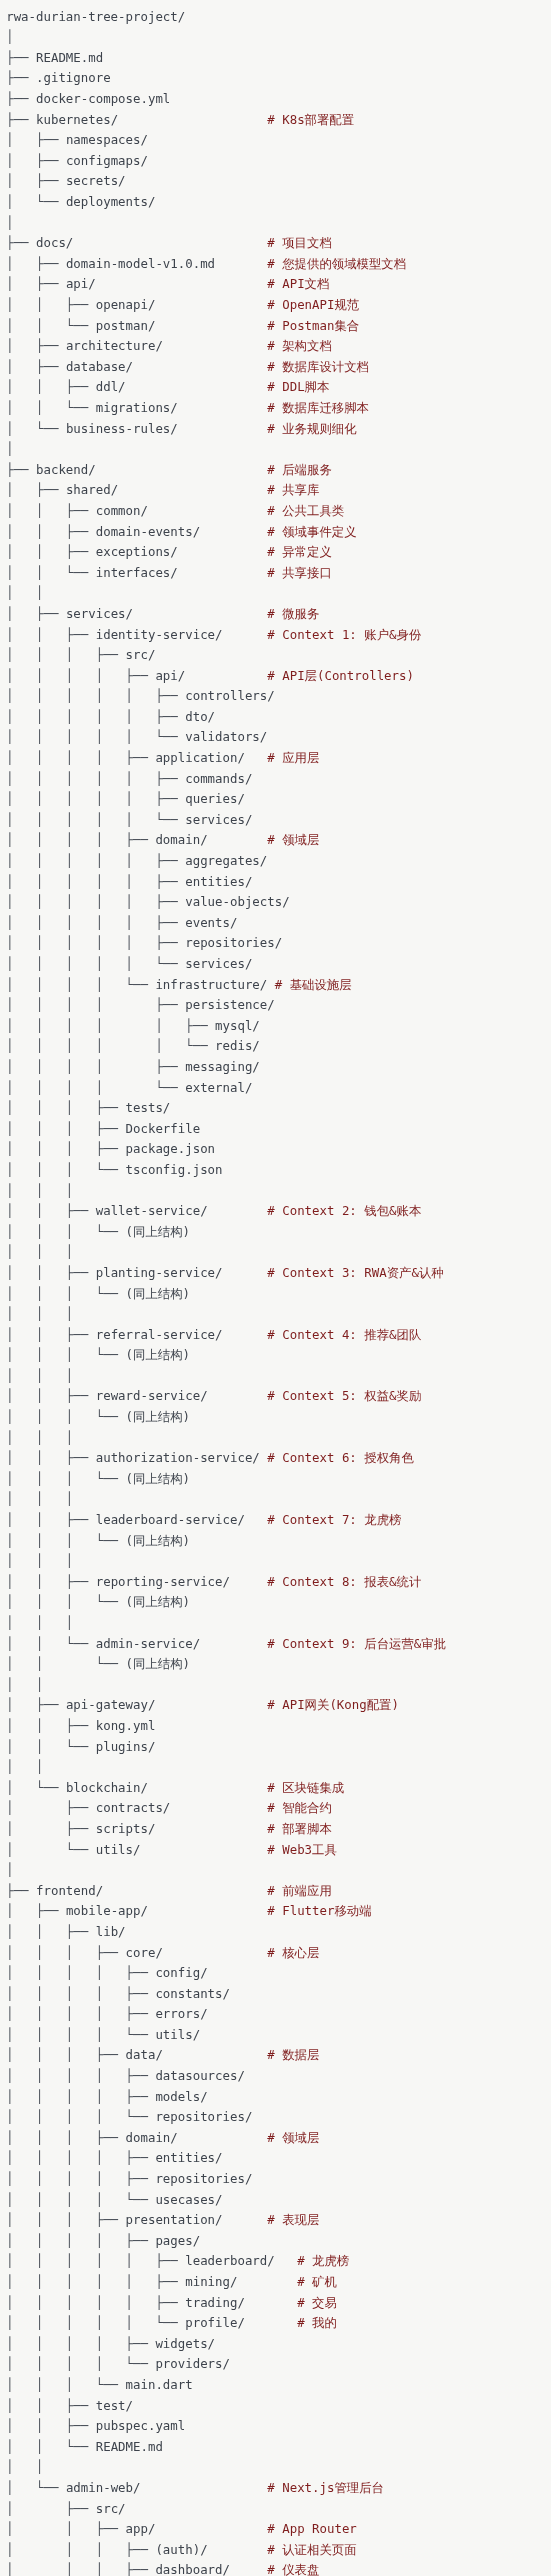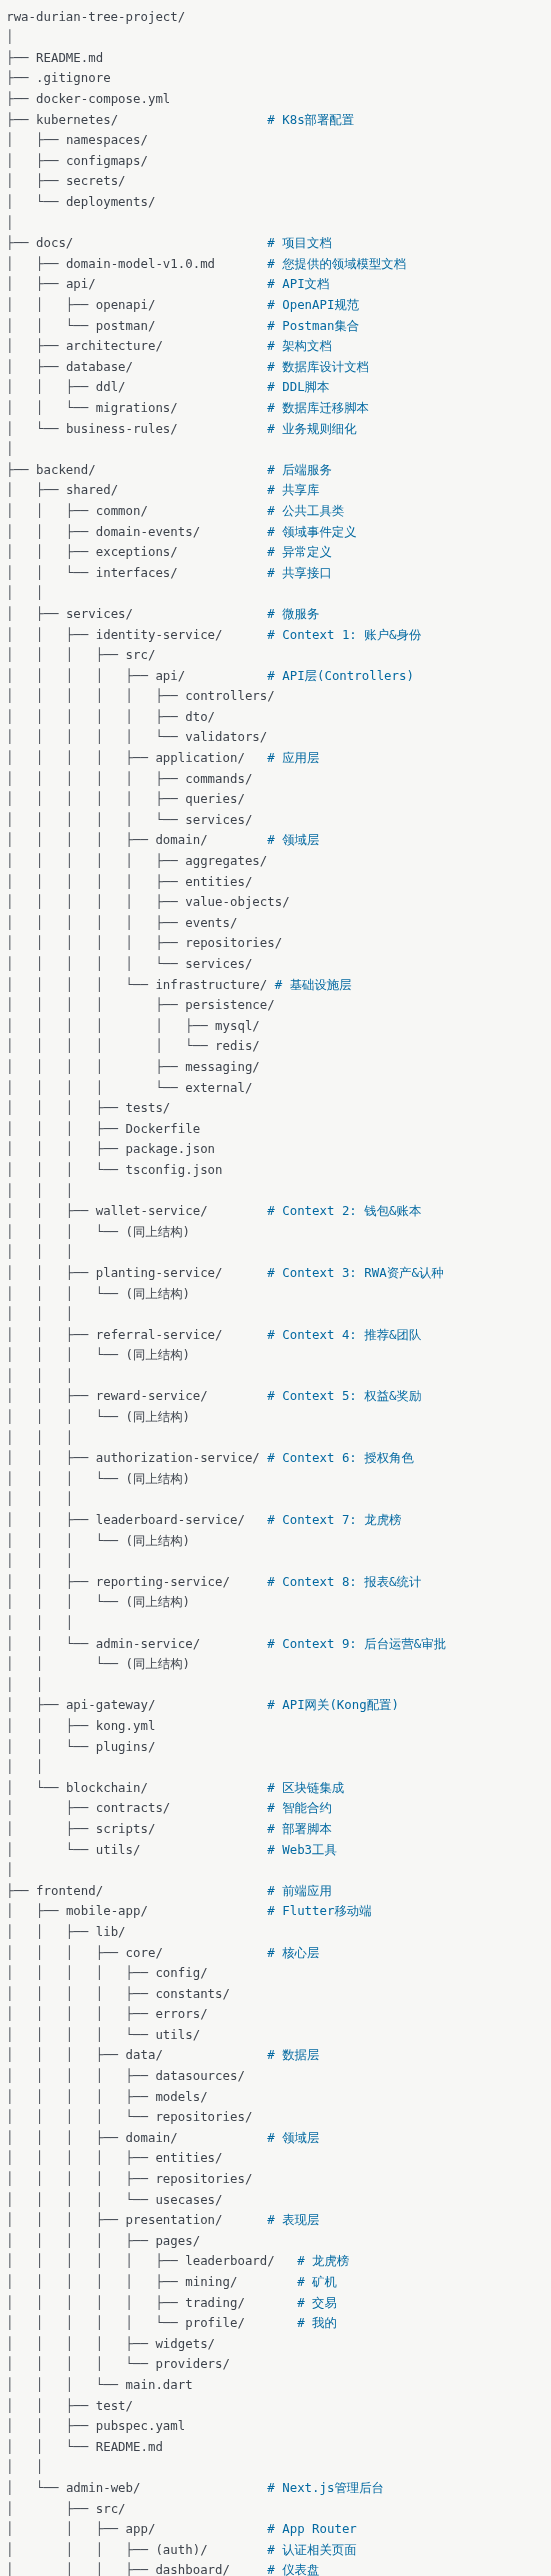--- a/index.html
+++ b/index.html
@@ -18,19 +18,19 @@
     color: #3d434c;
     white-space: pre;
     overflow: hidden;
   }
   .tree-row {
     height: 20.6px;
     white-space: pre;
   }
   .tree-prefix { color: #464c55; }
   .entry-name { color: #3d434c; }
-  .entry-comment { color: #0369a1; }
+  .entry-comment { color: #7f1d1d; }
 </style>
 </head>
 <body>
 
 <div class="tree"><div class="tree-row"><span class="tree-prefix"></span><span class="entry-name">rwa-durian-tree-project/</span></div><div class="tree-row"><span class="tree-prefix">│</span></div><div class="tree-row"><span class="tree-prefix">├── </span><span class="entry-name">README.md</span></div><div class="tree-row"><span class="tree-prefix">├── </span><span class="entry-name">.gitignore</span></div><div class="tree-row"><span class="tree-prefix">├── </span><span class="entry-name">docker-compose.yml</span></div><div class="tree-row"><span class="tree-prefix">├── </span><span class="entry-name">kubernetes/</span><span class="entry-comment">                    # K8s部署配置</span></div><div class="tree-row"><span class="tree-prefix">│   ├── </span><span class="entry-name">namespaces/</span></div><div class="tree-row"><span class="tree-prefix">│   ├── </span><span class="entry-name">configmaps/</span></div><div class="tree-row"><span class="tree-prefix">│   ├── </span><span class="entry-name">secrets/</span></div><div class="tree-row"><span class="tree-prefix">│   └── </span><span class="entry-name">deployments/</span></div><div class="tree-row"><span class="tree-prefix">│</span></div><div class="tree-row"><span class="tree-prefix">├── </span><span class="entry-name">docs/</span><span class="entry-comment">                          # 项目文档</span></div><div class="tree-row"><span class="tree-prefix">│   ├── </span><span class="entry-name">domain-model-v1.0.md</span><span class="entry-comment">       # 您提供的领域模型文档</span></div><div class="tree-row"><span class="tree-prefix">│   ├── </span><span class="entry-name">api/</span><span class="entry-comment">                       # API文档</span></div><div class="tree-row"><span class="tree-prefix">│   │   ├── </span><span class="entry-name">openapi/</span><span class="entry-comment">               # OpenAPI规范</span></div><div class="tree-row"><span class="tree-prefix">│   │   └── </span><span class="entry-name">postman/</span><span class="entry-comment">               # Postman集合</span></div><div class="tree-row"><span class="tree-prefix">│   ├── </span><span class="entry-name">architecture/</span><span class="entry-comment">              # 架构文档</span></div><div class="tree-row"><span class="tree-prefix">│   ├── </span><span class="entry-name">database/</span><span class="entry-comment">                  # 数据库设计文档</span></div><div class="tree-row"><span class="tree-prefix">│   │   ├── </span><span class="entry-name">ddl/</span><span class="entry-comment">                   # DDL脚本</span></div><div class="tree-row"><span class="tree-prefix">│   │   └── </span><span class="entry-name">migrations/</span><span class="entry-comment">            # 数据库迁移脚本</span></div><div class="tree-row"><span class="tree-prefix">│   └── </span><span class="entry-name">business-rules/</span><span class="entry-comment">            # 业务规则细化</span></div><div class="tree-row"><span class="tree-prefix">│</span></div><div class="tree-row"><span class="tree-prefix">├── </span><span class="entry-name">backend/</span><span class="entry-comment">                       # 后端服务</span></div><div class="tree-row"><span class="tree-prefix">│   ├── </span><span class="entry-name">shared/</span><span class="entry-comment">                    # 共享库</span></div><div class="tree-row"><span class="tree-prefix">│   │   ├── </span><span class="entry-name">common/</span><span class="entry-comment">                # 公共工具类</span></div><div class="tree-row"><span class="tree-prefix">│   │   ├── </span><span class="entry-name">domain-events/</span><span class="entry-comment">         # 领域事件定义</span></div><div class="tree-row"><span class="tree-prefix">│   │   ├── </span><span class="entry-name">exceptions/</span><span class="entry-comment">            # 异常定义</span></div><div class="tree-row"><span class="tree-prefix">│   │   └── </span><span class="entry-name">interfaces/</span><span class="entry-comment">            # 共享接口</span></div><div class="tree-row"><span class="tree-prefix">│   │</span></div><div class="tree-row"><span class="tree-prefix">│   ├── </span><span class="entry-name">services/</span><span class="entry-comment">                  # 微服务</span></div><div class="tree-row"><span class="tree-prefix">│   │   ├── </span><span class="entry-name">identity-service/</span><span class="entry-comment">      # Context 1: 账户&amp;身份</span></div><div class="tree-row"><span class="tree-prefix">│   │   │   ├── </span><span class="entry-name">src/</span></div><div class="tree-row"><span class="tree-prefix">│   │   │   │   ├── </span><span class="entry-name">api/</span><span class="entry-comment">           # API层(Controllers)</span></div><div class="tree-row"><span class="tree-prefix">│   │   │   │   │   ├── </span><span class="entry-name">controllers/</span></div><div class="tree-row"><span class="tree-prefix">│   │   │   │   │   ├── </span><span class="entry-name">dto/</span></div><div class="tree-row"><span class="tree-prefix">│   │   │   │   │   └── </span><span class="entry-name">validators/</span></div><div class="tree-row"><span class="tree-prefix">│   │   │   │   ├── </span><span class="entry-name">application/</span><span class="entry-comment">   # 应用层</span></div><div class="tree-row"><span class="tree-prefix">│   │   │   │   │   ├── </span><span class="entry-name">commands/</span></div><div class="tree-row"><span class="tree-prefix">│   │   │   │   │   ├── </span><span class="entry-name">queries/</span></div><div class="tree-row"><span class="tree-prefix">│   │   │   │   │   └── </span><span class="entry-name">services/</span></div><div class="tree-row"><span class="tree-prefix">│   │   │   │   ├── </span><span class="entry-name">domain/</span><span class="entry-comment">        # 领域层</span></div><div class="tree-row"><span class="tree-prefix">│   │   │   │   │   ├── </span><span class="entry-name">aggregates/</span></div><div class="tree-row"><span class="tree-prefix">│   │   │   │   │   ├── </span><span class="entry-name">entities/</span></div><div class="tree-row"><span class="tree-prefix">│   │   │   │   │   ├── </span><span class="entry-name">value-objects/</span></div><div class="tree-row"><span class="tree-prefix">│   │   │   │   │   ├── </span><span class="entry-name">events/</span></div><div class="tree-row"><span class="tree-prefix">│   │   │   │   │   ├── </span><span class="entry-name">repositories/</span></div><div class="tree-row"><span class="tree-prefix">│   │   │   │   │   └── </span><span class="entry-name">services/</span></div><div class="tree-row"><span class="tree-prefix">│   │   │   │   └── </span><span class="entry-name">infrastructure/</span><span class="entry-comment"> # 基础设施层</span></div><div class="tree-row"><span class="tree-prefix">│   │   │   │       ├── </span><span class="entry-name">persistence/</span></div><div class="tree-row"><span class="tree-prefix">│   │   │   │       │   ├── </span><span class="entry-name">mysql/</span></div><div class="tree-row"><span class="tree-prefix">│   │   │   │       │   └── </span><span class="entry-name">redis/</span></div><div class="tree-row"><span class="tree-prefix">│   │   │   │       ├── </span><span class="entry-name">messaging/</span></div><div class="tree-row"><span class="tree-prefix">│   │   │   │       └── </span><span class="entry-name">external/</span></div><div class="tree-row"><span class="tree-prefix">│   │   │   ├── </span><span class="entry-name">tests/</span></div><div class="tree-row"><span class="tree-prefix">│   │   │   ├── </span><span class="entry-name">Dockerfile</span></div><div class="tree-row"><span class="tree-prefix">│   │   │   ├── </span><span class="entry-name">package.json</span></div><div class="tree-row"><span class="tree-prefix">│   │   │   └── </span><span class="entry-name">tsconfig.json</span></div><div class="tree-row"><span class="tree-prefix">│   │   │</span></div><div class="tree-row"><span class="tree-prefix">│   │   ├── </span><span class="entry-name">wallet-service/</span><span class="entry-comment">        # Context 2: 钱包&amp;账本</span></div><div class="tree-row"><span class="tree-prefix">│   │   │   └── </span><span class="entry-name">(同上结构)</span></div><div class="tree-row"><span class="tree-prefix">│   │   │</span></div><div class="tree-row"><span class="tree-prefix">│   │   ├── </span><span class="entry-name">planting-service/</span><span class="entry-comment">      # Context 3: RWA资产&amp;认种</span></div><div class="tree-row"><span class="tree-prefix">│   │   │   └── </span><span class="entry-name">(同上结构)</span></div><div class="tree-row"><span class="tree-prefix">│   │   │</span></div><div class="tree-row"><span class="tree-prefix">│   │   ├── </span><span class="entry-name">referral-service/</span><span class="entry-comment">      # Context 4: 推荐&amp;团队</span></div><div class="tree-row"><span class="tree-prefix">│   │   │   └── </span><span class="entry-name">(同上结构)</span></div><div class="tree-row"><span class="tree-prefix">│   │   │</span></div><div class="tree-row"><span class="tree-prefix">│   │   ├── </span><span class="entry-name">reward-service/</span><span class="entry-comment">        # Context 5: 权益&amp;奖励</span></div><div class="tree-row"><span class="tree-prefix">│   │   │   └── </span><span class="entry-name">(同上结构)</span></div><div class="tree-row"><span class="tree-prefix">│   │   │</span></div><div class="tree-row"><span class="tree-prefix">│   │   ├── </span><span class="entry-name">authorization-service/</span><span class="entry-comment"> # Context 6: 授权角色</span></div><div class="tree-row"><span class="tree-prefix">│   │   │   └── </span><span class="entry-name">(同上结构)</span></div><div class="tree-row"><span class="tree-prefix">│   │   │</span></div><div class="tree-row"><span class="tree-prefix">│   │   ├── </span><span class="entry-name">leaderboard-service/</span><span class="entry-comment">   # Context 7: 龙虎榜</span></div><div class="tree-row"><span class="tree-prefix">│   │   │   └── </span><span class="entry-name">(同上结构)</span></div><div class="tree-row"><span class="tree-prefix">│   │   │</span></div><div class="tree-row"><span class="tree-prefix">│   │   ├── </span><span class="entry-name">reporting-service/</span><span class="entry-comment">     # Context 8: 报表&amp;统计</span></div><div class="tree-row"><span class="tree-prefix">│   │   │   └── </span><span class="entry-name">(同上结构)</span></div><div class="tree-row"><span class="tree-prefix">│   │   │</span></div><div class="tree-row"><span class="tree-prefix">│   │   └── </span><span class="entry-name">admin-service/</span><span class="entry-comment">         # Context 9: 后台运营&amp;审批</span></div><div class="tree-row"><span class="tree-prefix">│   │       └── </span><span class="entry-name">(同上结构)</span></div><div class="tree-row"><span class="tree-prefix">│   │</span></div><div class="tree-row"><span class="tree-prefix">│   ├── </span><span class="entry-name">api-gateway/</span><span class="entry-comment">               # API网关(Kong配置)</span></div><div class="tree-row"><span class="tree-prefix">│   │   ├── </span><span class="entry-name">kong.yml</span></div><div class="tree-row"><span class="tree-prefix">│   │   └── </span><span class="entry-name">plugins/</span></div><div class="tree-row"><span class="tree-prefix">│   │</span></div><div class="tree-row"><span class="tree-prefix">│   └── </span><span class="entry-name">blockchain/</span><span class="entry-comment">                # 区块链集成</span></div><div class="tree-row"><span class="tree-prefix">│       ├── </span><span class="entry-name">contracts/</span><span class="entry-comment">             # 智能合约</span></div><div class="tree-row"><span class="tree-prefix">│       ├── </span><span class="entry-name">scripts/</span><span class="entry-comment">               # 部署脚本</span></div><div class="tree-row"><span class="tree-prefix">│       └── </span><span class="entry-name">utils/</span><span class="entry-comment">                 # Web3工具</span></div><div class="tree-row"><span class="tree-prefix">│</span></div><div class="tree-row"><span class="tree-prefix">├── </span><span class="entry-name">frontend/</span><span class="entry-comment">                      # 前端应用</span></div><div class="tree-row"><span class="tree-prefix">│   ├── </span><span class="entry-name">mobile-app/</span><span class="entry-comment">                # Flutter移动端</span></div><div class="tree-row"><span class="tree-prefix">│   │   ├── </span><span class="entry-name">lib/</span></div><div class="tree-row"><span class="tree-prefix">│   │   │   ├── </span><span class="entry-name">core/</span><span class="entry-comment">              # 核心层</span></div><div class="tree-row"><span class="tree-prefix">│   │   │   │   ├── </span><span class="entry-name">config/</span></div><div class="tree-row"><span class="tree-prefix">│   │   │   │   ├── </span><span class="entry-name">constants/</span></div><div class="tree-row"><span class="tree-prefix">│   │   │   │   ├── </span><span class="entry-name">errors/</span></div><div class="tree-row"><span class="tree-prefix">│   │   │   │   └── </span><span class="entry-name">utils/</span></div><div class="tree-row"><span class="tree-prefix">│   │   │   ├── </span><span class="entry-name">data/</span><span class="entry-comment">              # 数据层</span></div><div class="tree-row"><span class="tree-prefix">│   │   │   │   ├── </span><span class="entry-name">datasources/</span></div><div class="tree-row"><span class="tree-prefix">│   │   │   │   ├── </span><span class="entry-name">models/</span></div><div class="tree-row"><span class="tree-prefix">│   │   │   │   └── </span><span class="entry-name">repositories/</span></div><div class="tree-row"><span class="tree-prefix">│   │   │   ├── </span><span class="entry-name">domain/</span><span class="entry-comment">            # 领域层</span></div><div class="tree-row"><span class="tree-prefix">│   │   │   │   ├── </span><span class="entry-name">entities/</span></div><div class="tree-row"><span class="tree-prefix">│   │   │   │   ├── </span><span class="entry-name">repositories/</span></div><div class="tree-row"><span class="tree-prefix">│   │   │   │   └── </span><span class="entry-name">usecases/</span></div><div class="tree-row"><span class="tree-prefix">│   │   │   ├── </span><span class="entry-name">presentation/</span><span class="entry-comment">      # 表现层</span></div><div class="tree-row"><span class="tree-prefix">│   │   │   │   ├── </span><span class="entry-name">pages/</span></div><div class="tree-row"><span class="tree-prefix">│   │   │   │   │   ├── </span><span class="entry-name">leaderboard/</span><span class="entry-comment">   # 龙虎榜</span></div><div class="tree-row"><span class="tree-prefix">│   │   │   │   │   ├── </span><span class="entry-name">mining/</span><span class="entry-comment">        # 矿机</span></div><div class="tree-row"><span class="tree-prefix">│   │   │   │   │   ├── </span><span class="entry-name">trading/</span><span class="entry-comment">       # 交易</span></div><div class="tree-row"><span class="tree-prefix">│   │   │   │   │   └── </span><span class="entry-name">profile/</span><span class="entry-comment">       # 我的</span></div><div class="tree-row"><span class="tree-prefix">│   │   │   │   ├── </span><span class="entry-name">widgets/</span></div><div class="tree-row"><span class="tree-prefix">│   │   │   │   └── </span><span class="entry-name">providers/</span></div><div class="tree-row"><span class="tree-prefix">│   │   │   └── </span><span class="entry-name">main.dart</span></div><div class="tree-row"><span class="tree-prefix">│   │   ├── </span><span class="entry-name">test/</span></div><div class="tree-row"><span class="tree-prefix">│   │   ├── </span><span class="entry-name">pubspec.yaml</span></div><div class="tree-row"><span class="tree-prefix">│   │   └── </span><span class="entry-name">README.md</span></div><div class="tree-row"><span class="tree-prefix">│   │</span></div><div class="tree-row"><span class="tree-prefix">│   └── </span><span class="entry-name">admin-web/</span><span class="entry-comment">                 # Next.js管理后台</span></div><div class="tree-row"><span class="tree-prefix">│       ├── </span><span class="entry-name">src/</span></div><div class="tree-row"><span class="tree-prefix">│       │   ├── </span><span class="entry-name">app/</span><span class="entry-comment">               # App Router</span></div><div class="tree-row"><span class="tree-prefix">│       │   │   ├── </span><span class="entry-name">(auth)/</span><span class="entry-comment">        # 认证相关页面</span></div><div class="tree-row"><span class="tree-prefix">│       │   │   ├── </span><span class="entry-name">dashboard/</span><span class="entry-comment">     # 仪表盘</span></div></div>
 
 
 </body></html>

